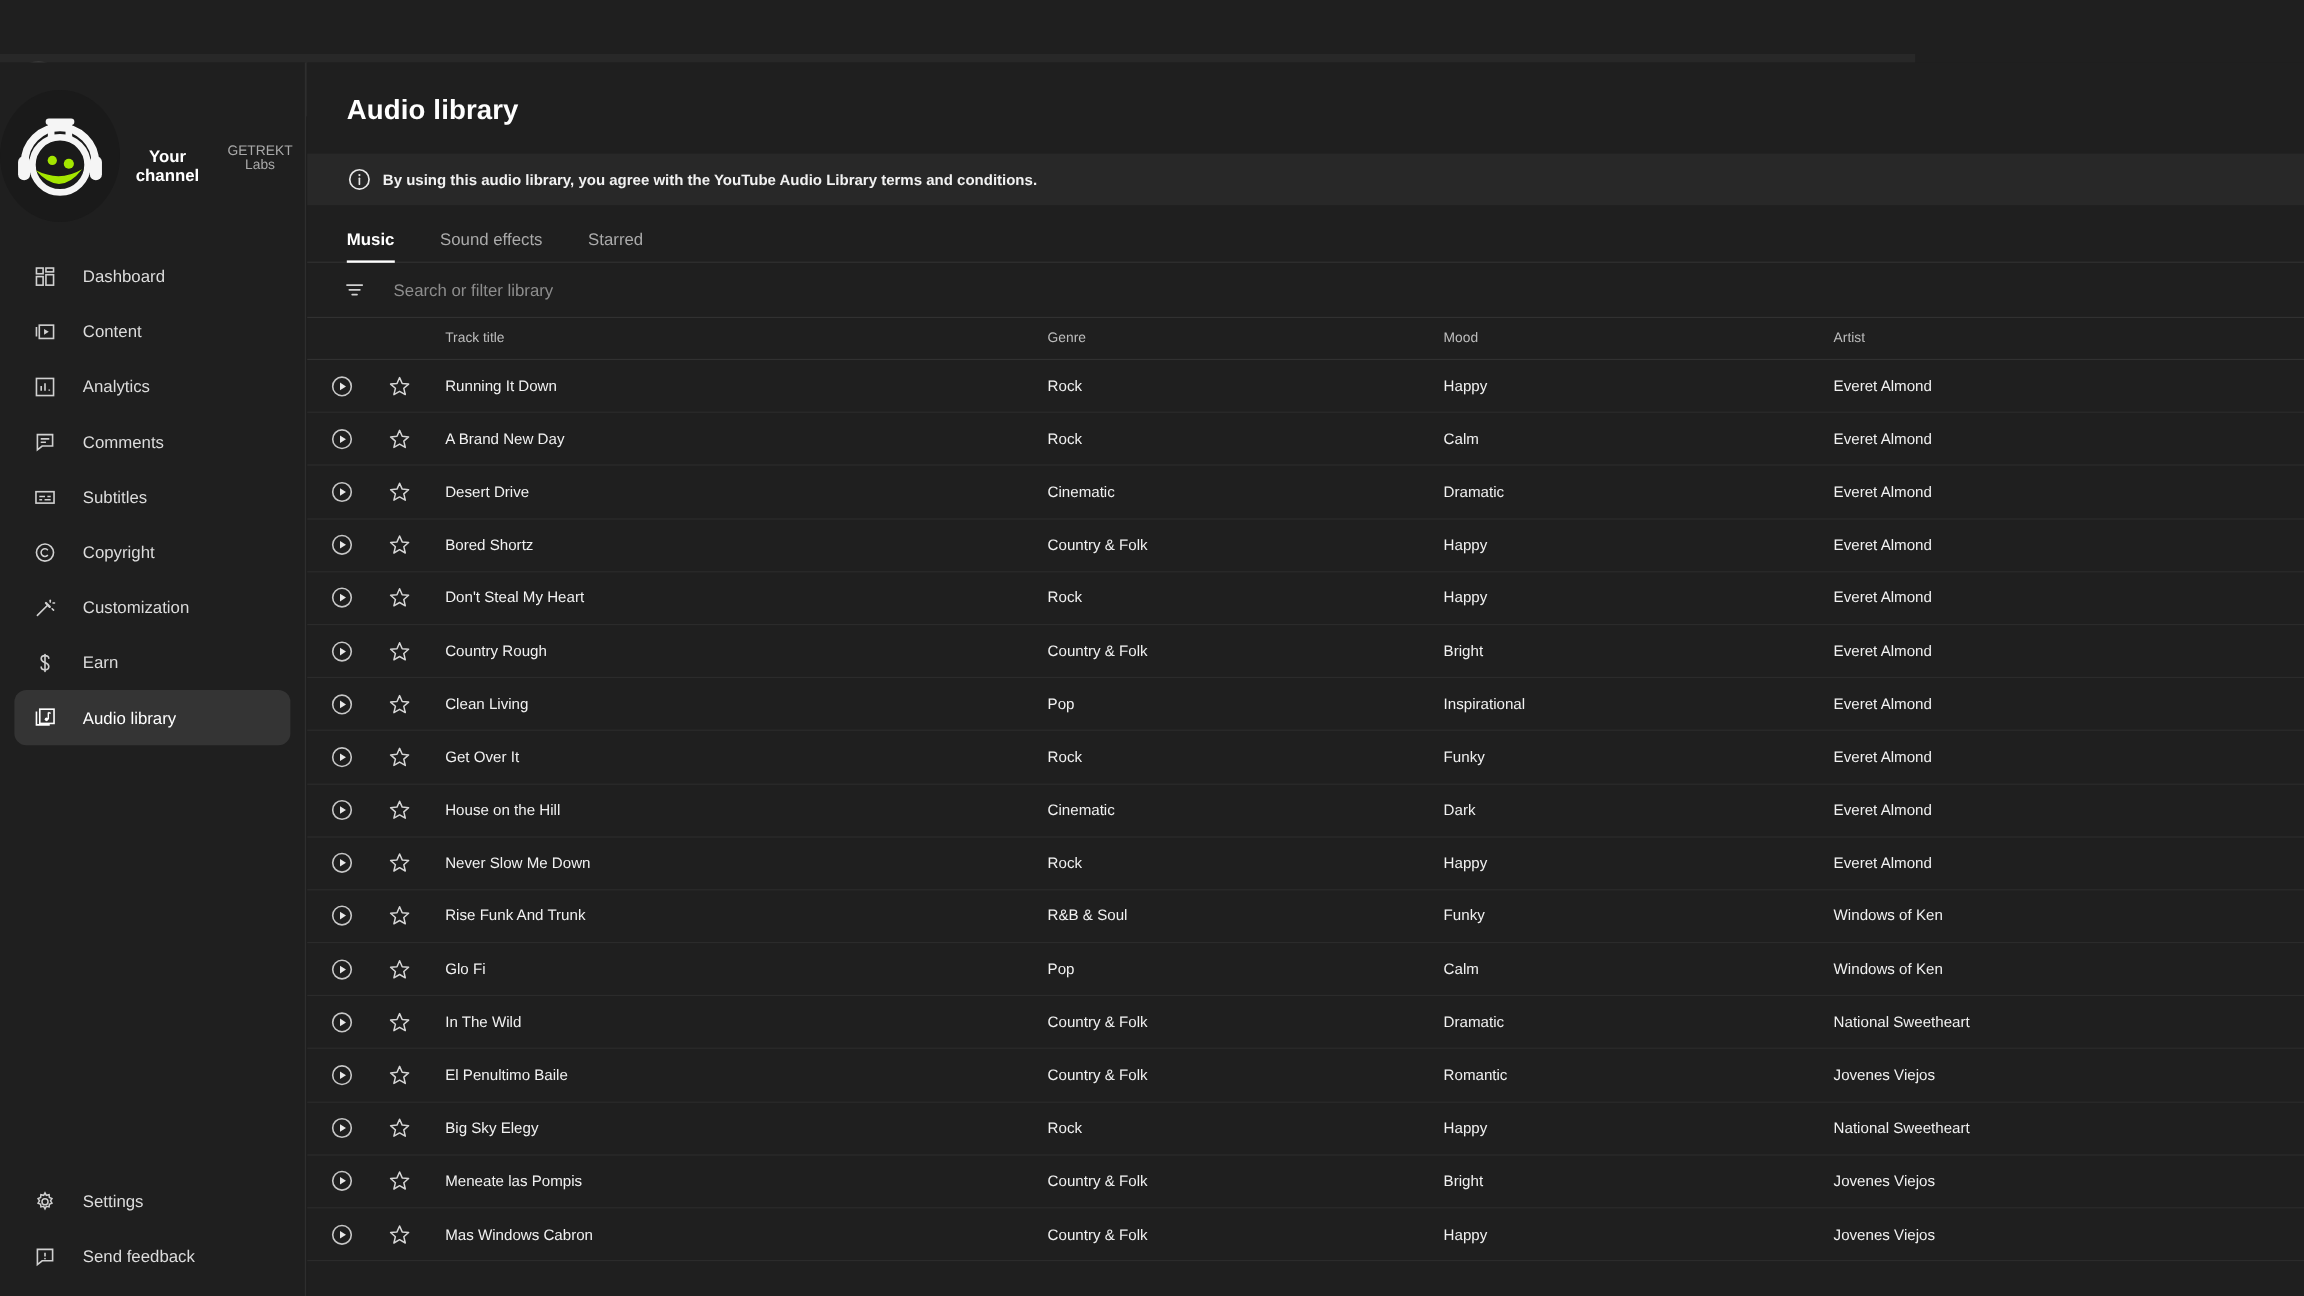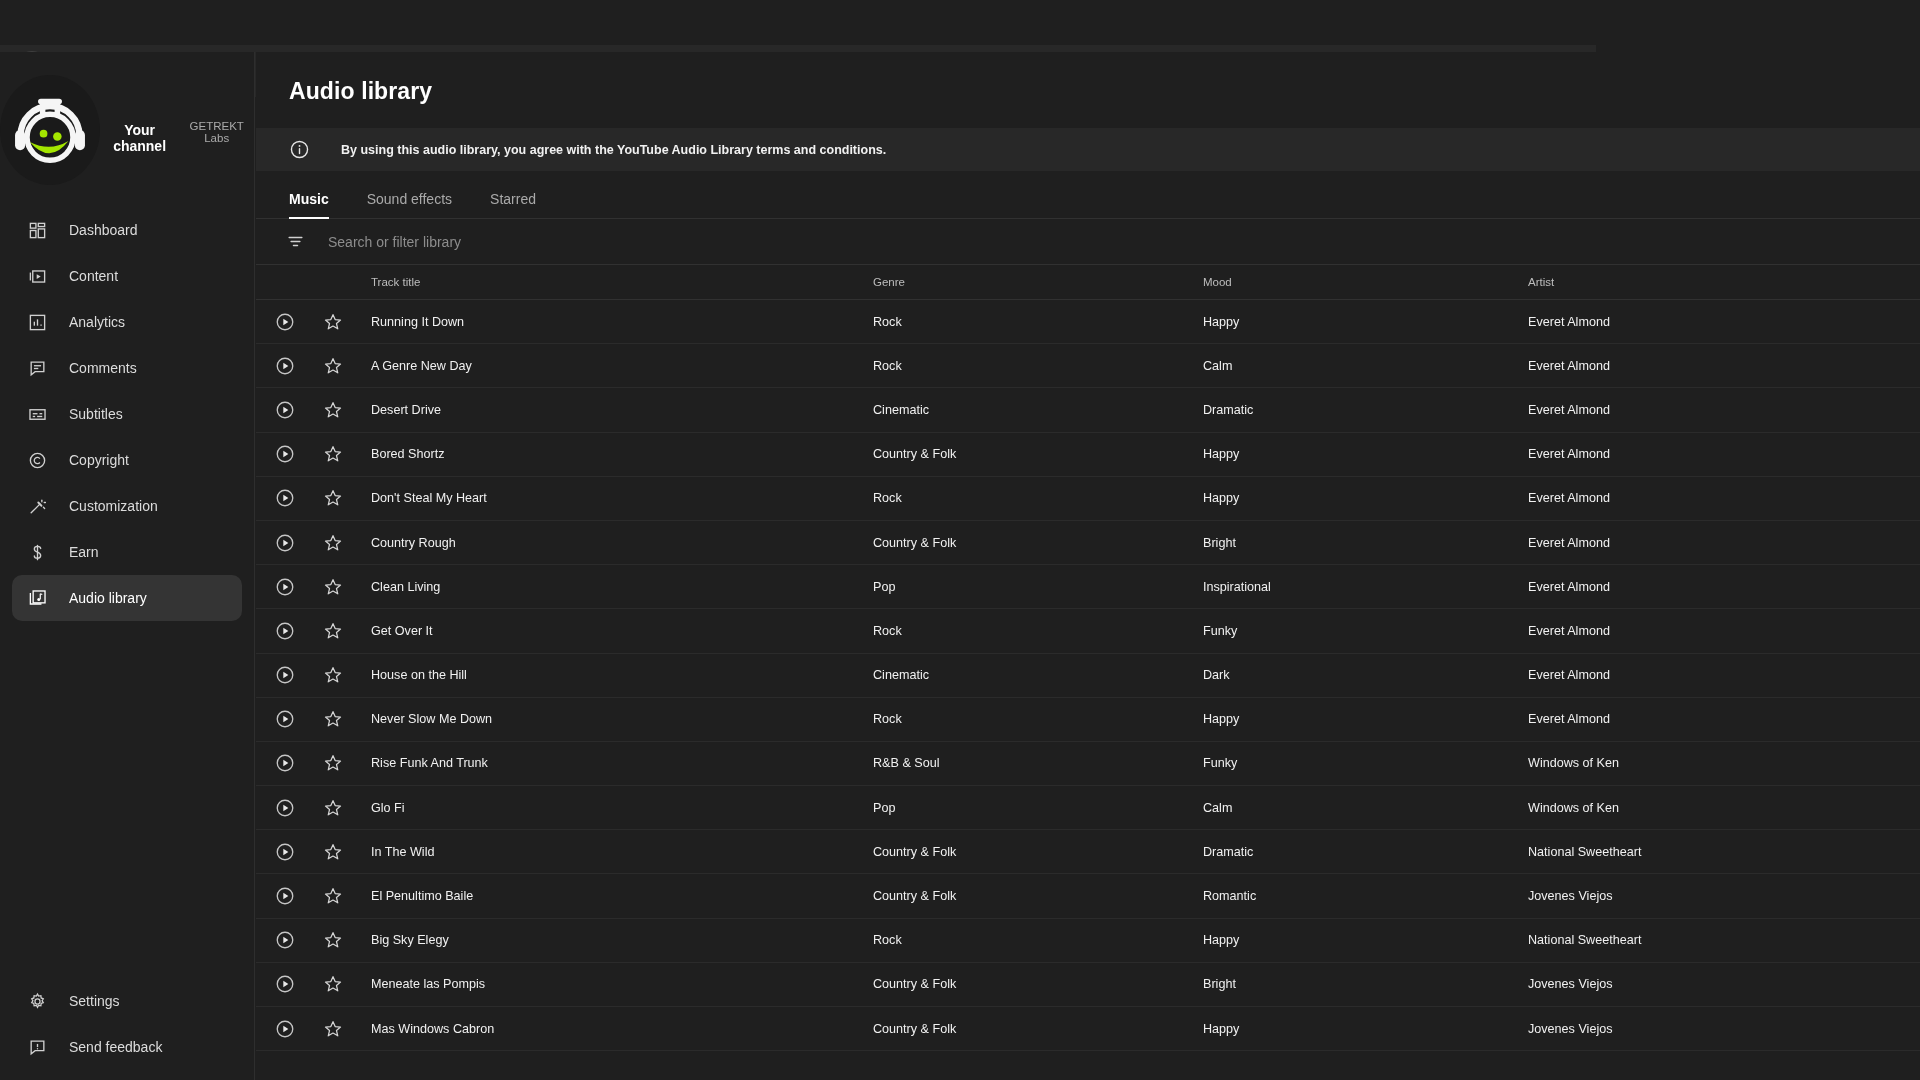--- a/index.html
+++ b/index.html
@@ -73,21 +73,21 @@
   #nav-bottom { position: absolute; bottom: 0; left: 0; width: 255px; padding-bottom: 10px; }
 
   
   #main { position: absolute; top: 52px; left: 256px; width: 1664px; height: 1028px; background: #1f1f1f; }
   #page-title { font-size: 23px; font-weight: bold; padding: 26px 0 0 33px; letter-spacing: 0.1px; }
 
   #info-banner {
     margin-top: 23px; height: 43px; background: #282828;
     display: flex; align-items: center; padding-left: 33px;
   }
-  #info-banner .banner-text { margin-left: 31px; font-size: 12.5px; font-weight: bold; color: #f1f1f1; }
+  #info-banner .banner-text { margin-left: 9px; font-size: 12.5px; font-weight: bold; color: #f1f1f1; }
 
   #tabs { display: flex; align-items: flex-end; height: 48px; padding-left: 33px; border-bottom: 1px solid #313131; }
   .tab {
     font-size: 14px; color: #aaa; cursor: pointer; padding-bottom: 11px;
     margin-right: 38px; position: relative; font-weight: normal;
   }
   .tab.active { color: #fff; font-weight: bold; }
   .tab.active::after {
     content: ""; position: absolute; left: 0; bottom: -1px; width: 100%; height: 2px; background: #fff;
   }
@@ -360,21 +360,21 @@
         </svg>
       </span>
     </div>
     <div class="c-star">
       <span class="star-btn">
         <svg width="20" height="20" viewBox="0 0 24 24" fill="none" stroke="#d6d6d6" stroke-width="1.5" stroke-linejoin="round">
           <path d="M12 3.2 L14.6 9.1 L21 9.7 L16.2 13.9 L17.7 20.2 L12 16.9 L6.3 20.2 L7.8 13.9 L3 9.7 L9.4 9.1 Z"></path>
         </svg>
       </span>
     </div>
-    <div class="c-title">A Genre New Day</div>
+    <div class="c-title">A Brand New Day</div>
     <div class="c-genre">Rock</div>
     <div class="c-mood">Calm</div>
     <div class="c-artist">Everet Almond</div>
   </div>
 
   <div class="row">
     <div class="c-play">
       <span class="play-btn">
         <svg width="20" height="20" viewBox="0 0 24 24">
           <circle cx="12" cy="12" r="9.3" fill="none" stroke="#c6c6c6" stroke-width="1.6"></circle>

